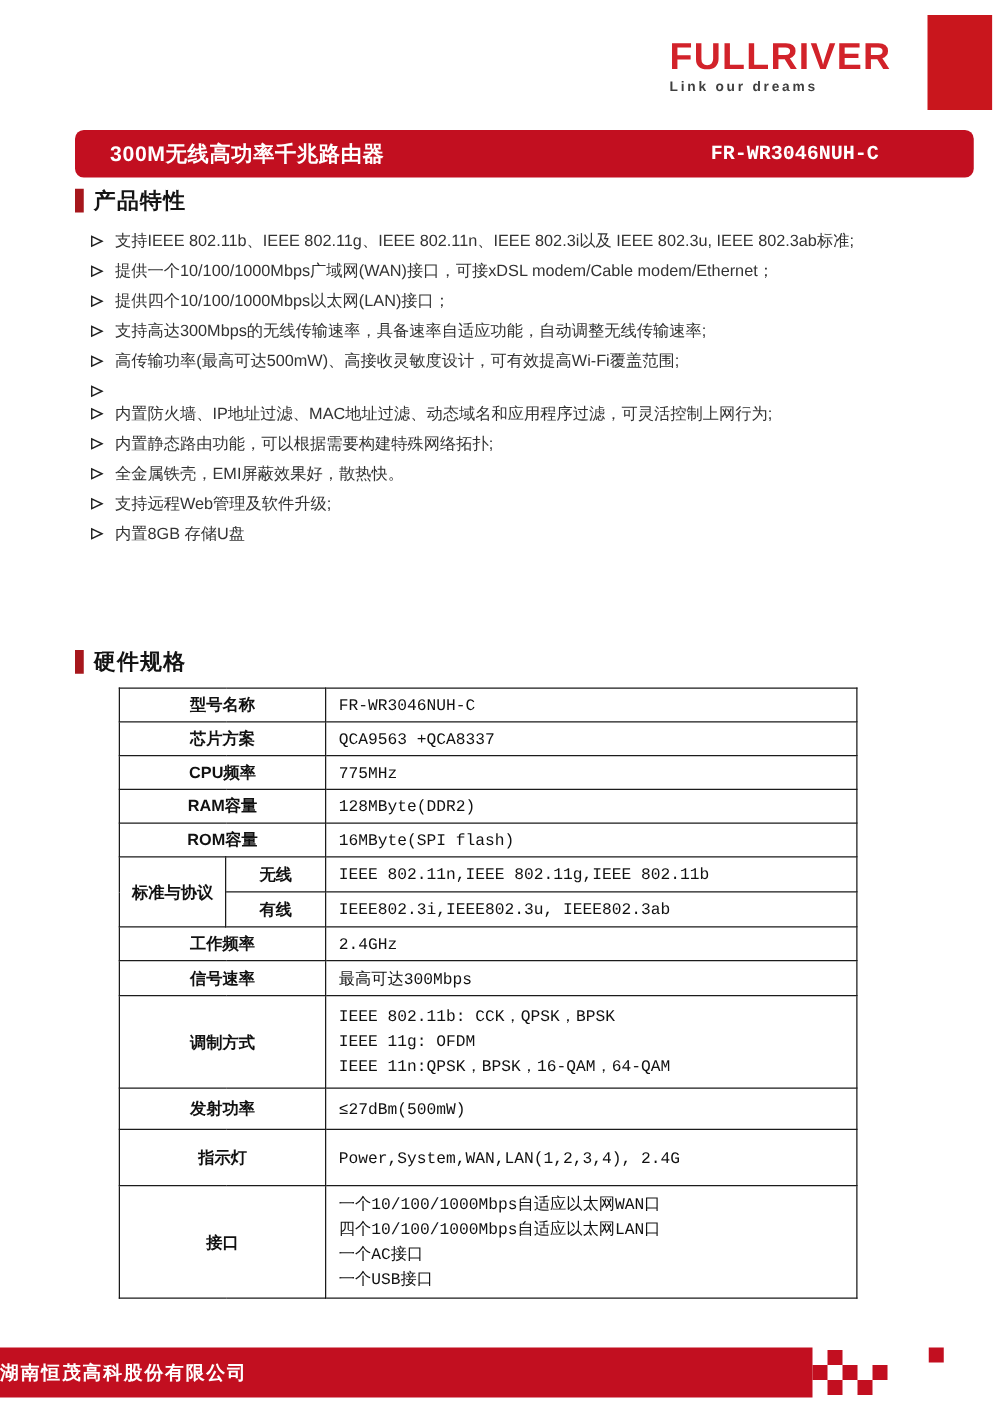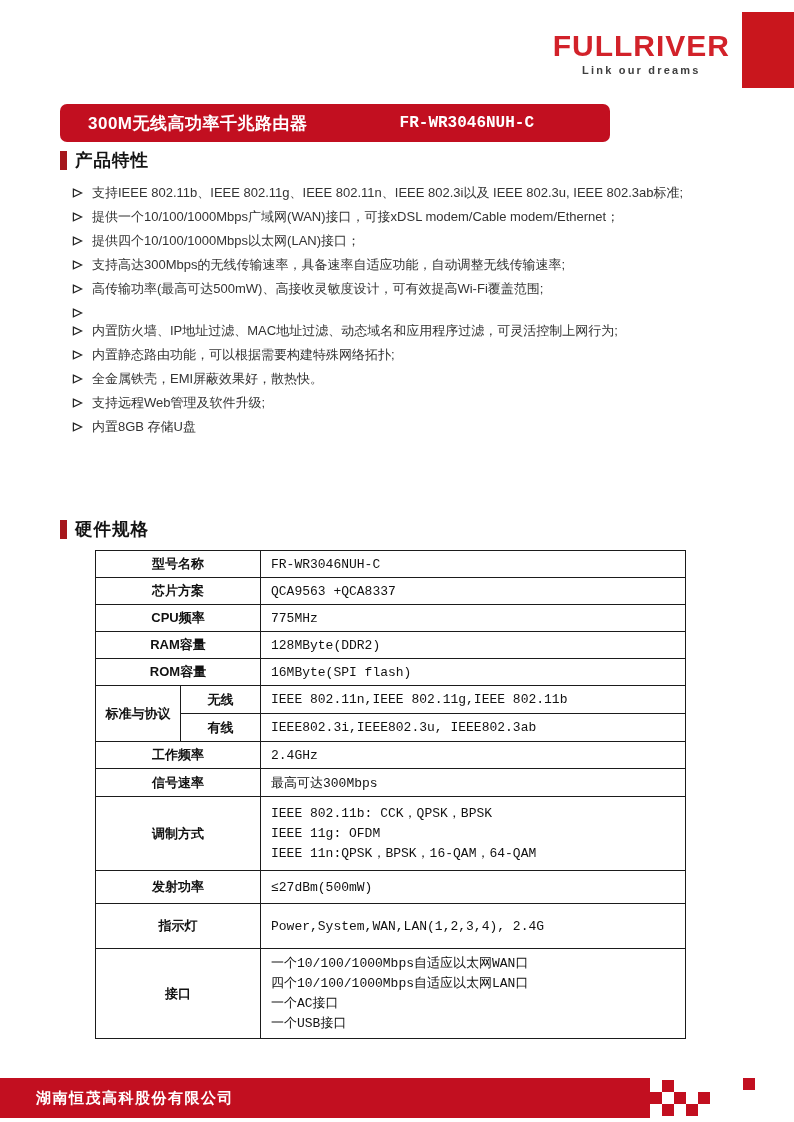--- a/index.html
+++ b/index.html
@@ -2,28 +2,28 @@
 <html><head>
 <meta charset="utf-8">
 <style>
   html,body { margin:0; padding:0; background:#fff; }
   .page {
     position:relative; width:794px; height:1122px; background:#ffffff;
     font-family:"Liberation Sans","DejaVu Sans",sans-serif; overflow:hidden;
   }
 
   
-  .logo-wrap { position:absolute; top:31px; right:64px; text-align:center; }
+  .logo-wrap { position:absolute; top:31px; right:81px; text-align:left; }
   .logo { font-size:30px; font-weight:bold; color:#d2222a; letter-spacing:1px; line-height:30px; }
   .tagline { font-size:11px; color:#3f3f3f; letter-spacing:2.2px; font-weight:bold; margin-top:3px; }
   .corner-block { position:absolute; top:12px; right:0; width:52px; height:76px; background:#c9161d; }
 
   
   .banner {
-    position:absolute; left:60px; top:104px; width:550px; height:38px;
+    position:absolute; left:60px; top:104px; width:719px; height:38px;
     background:#c20f20; border-radius:7px; color:#fff;
     display:flex; align-items:center; justify-content:space-between;
     padding:0 76px 0 28px; box-sizing:border-box;
   }
   .banner-title { font-size:17px; font-weight:bold; letter-spacing:0.5px; }
   .banner-model { font-size:16px; font-weight:bold; font-family:"Liberation Mono","DejaVu Sans Mono",monospace; }
 
   
   .sec { position:absolute; left:60px; width:690px; }
   .sec-features { top:148px; }
@@ -44,21 +44,21 @@
   .spec-table .lbl { font-weight:bold; font-size:13px; color:#111; text-align:center; padding:4px 2px; }
   .spec-table .val {
     font-family:"Liberation Mono","DejaVu Sans Mono",monospace;
     font-size:13px; color:#111; text-align:left; padding:4px 10px;
   }
   .val-line { line-height:20px; }
 
   
   .footer-bar {
     position:absolute; left:0; top:1078px; width:650px; height:40px; background:#c20f20;
-    color:#fff; display:flex; align-items:center; padding-left:36px; box-sizing:border-box;
+    color:#fff; display:flex; align-items:center; box-sizing:border-box;
     font-size:15px; font-weight:600; letter-spacing:1.5px;
   }
   .sq { position:absolute; width:12px; height:12px; background:#c20f20; }
 </style>
 </head>
 <body>
 
 <div class="page">
 
   <div class="logo-wrap">

